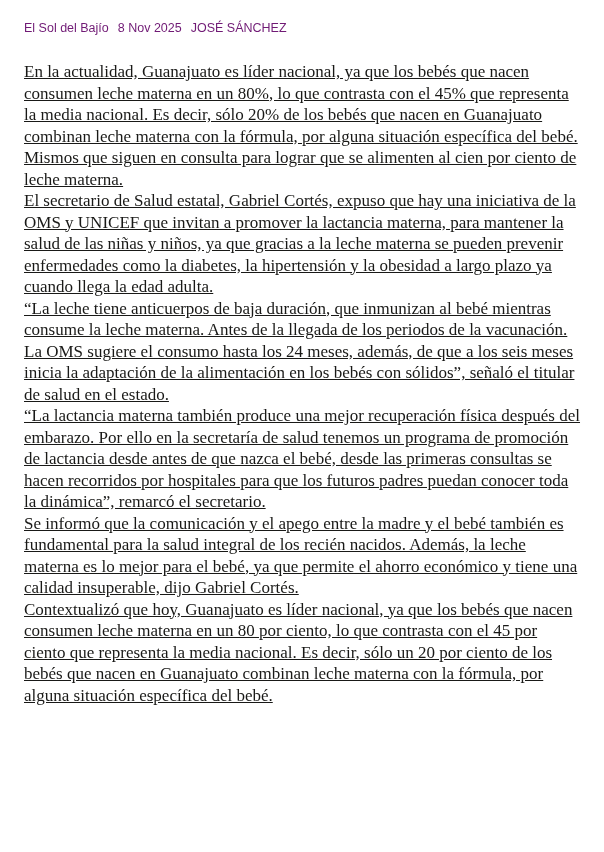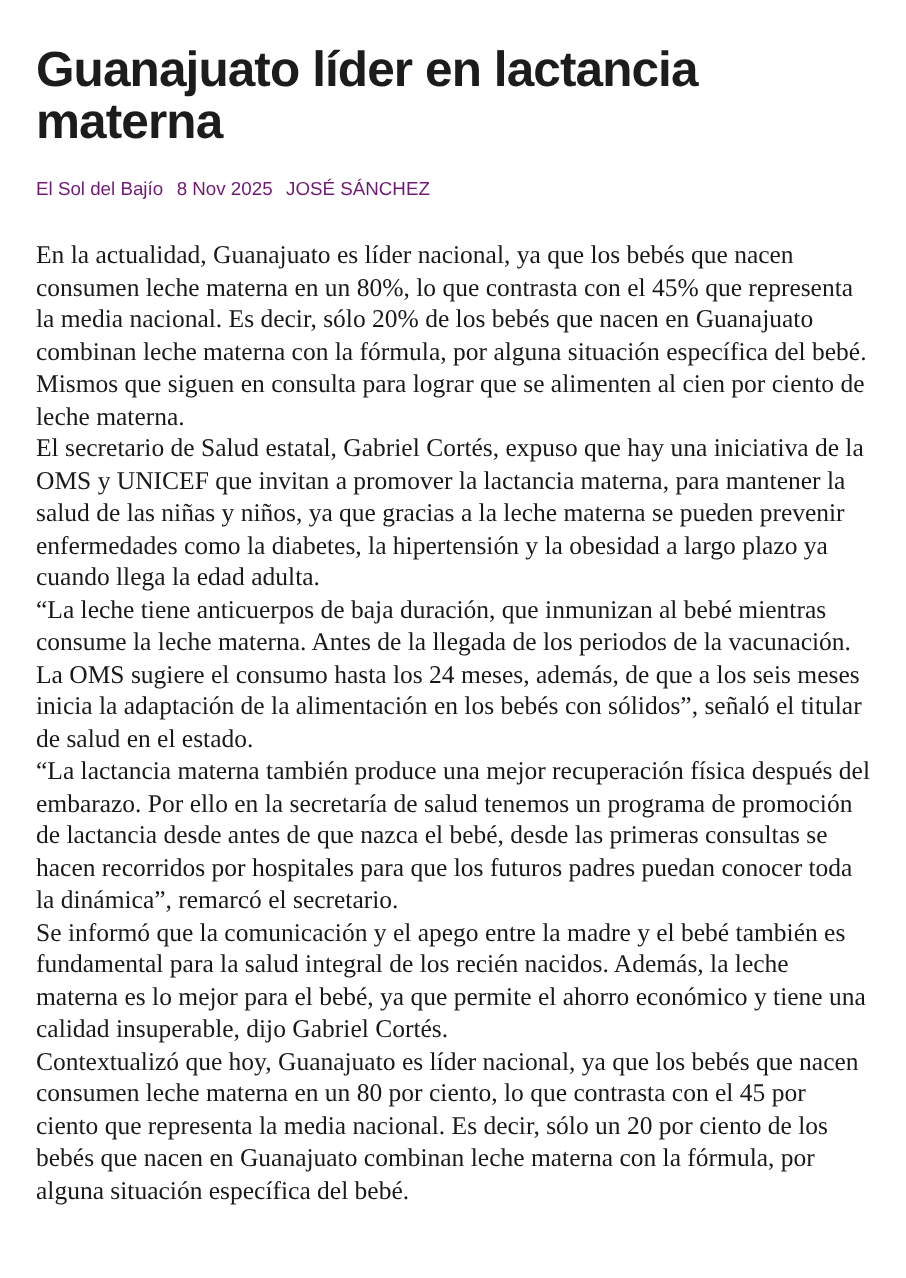--- a/index.html
+++ b/index.html
@@ -44,28 +44,28 @@
     margin-top: 25px;
     font-family: "Liberation Serif", "DejaVu Serif", serif;
     font-size: 17px;
     line-height: 21.5px;
     color: #191917;
     text-align: left;
   }
   .article-body p {
     margin: 0;
     padding: 0;
+    text-decoration: underline;
   }
 </style>
 </head>
 <body>
 
 <div class="page">
 
-  <h1 class="headline">Guanajuato líder en lactancia materna</h1>
 
   <div class="byline">
     <span>El Sol del Bajío</span>
     <span>8 Nov 2025</span>
     <span>JOSÉ SÁNCHEZ</span>
   </div>
 
   <div class="article-body">
     <p>En la actualidad, Guanajuato es líder nacional, ya que los bebés que nacen consumen leche materna en un 80%, lo que contrasta con el 45% que representa la media nacional. Es decir, sólo 20% de los bebés que nacen en Guanajuato combinan leche materna con la fórmula, por alguna situación específica del bebé. Mismos que siguen en consulta para lograr que se alimenten al cien por ciento de leche materna.</p>
     <p>El secretario de Salud estatal, Gabriel Cortés, expuso que hay una iniciativa de la OMS y UNICEF que invitan a promover la lactancia materna, para mantener la salud de las niñas y niños, ya que gracias a la leche materna se pueden prevenir enfermedades como la diabetes, la hipertensión y la obesidad a largo plazo ya cuando llega la edad adulta.</p>

